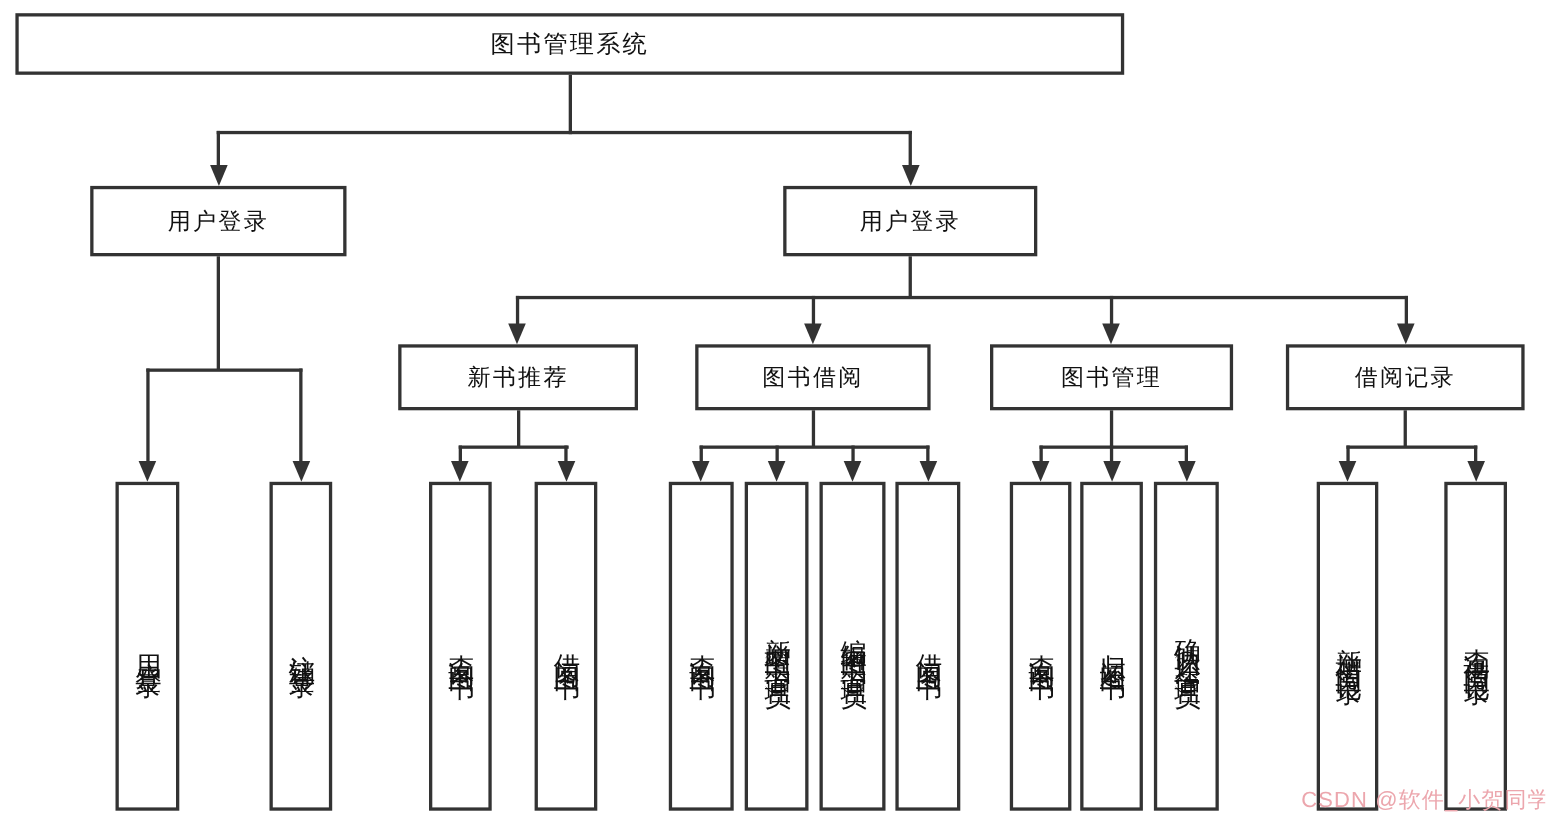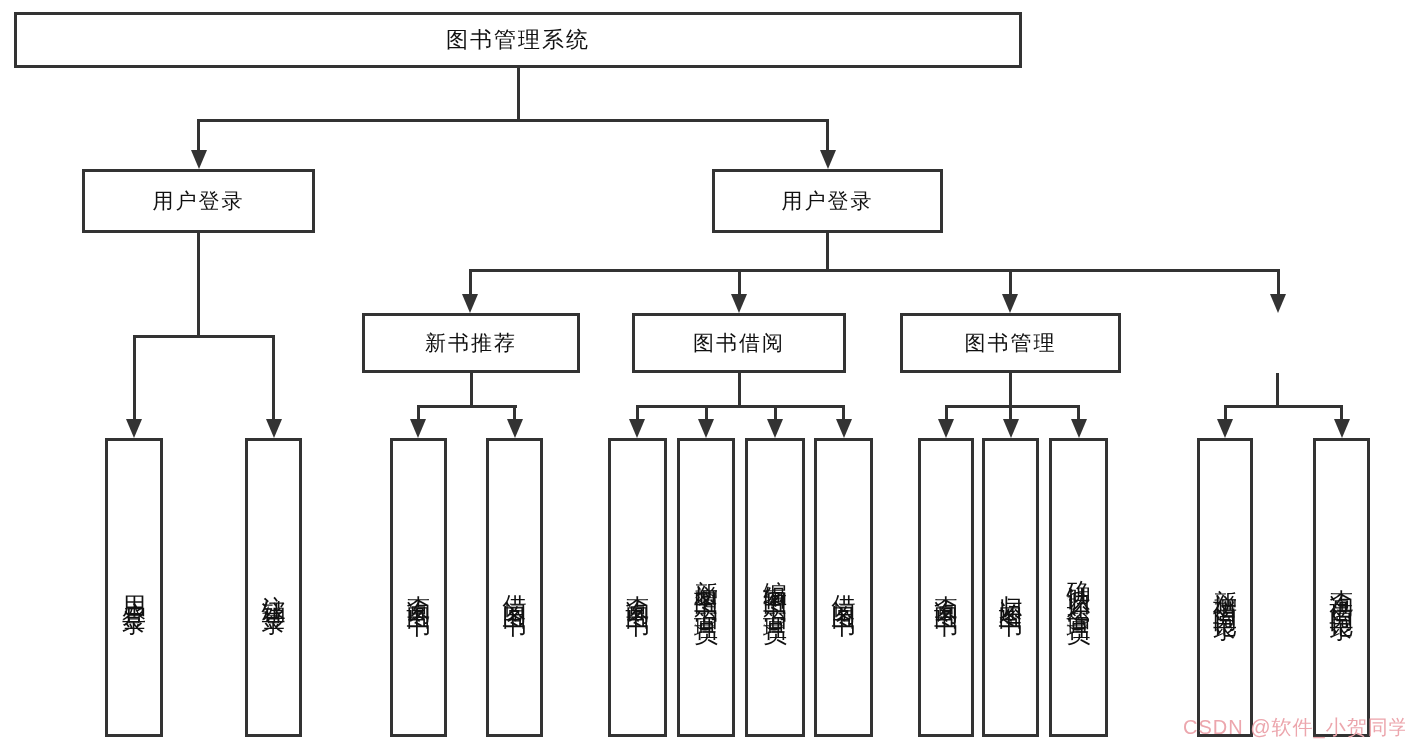--- a/index.html
+++ b/index.html
@@ -85,20 +85,23 @@
 
   <div class="bx l3-bx" style="left:362px;top:313px;width:218px;height:60px">
     <span>新书推荐</span>
   </div>
   <div class="bx l3-bx" style="left:632px;top:313px;width:214px;height:60px">
     <span>图书借阅</span>
   </div>
   <div class="bx l3-bx" style="left:900px;top:313px;width:221px;height:60px">
     <span>图书管理</span>
   </div>
+  <div class="bx l3-bx" style="left:1169px;top:313px;width:217px;height:60px">
+    <span>借阅记录</span>
+  </div>
 
   <div class="ln" style="left:469.5px;top:373px;width:3px;height:34px"></div>
   <div class="ln" style="left:416.5px;top:405px;width:100px;height:3px"></div>
   <div class="ln" style="left:416.5px;top:405px;width:3px;height:16px"></div>
   <div class="ln" style="left:513px;top:405px;width:3px;height:16px"></div>
   <div class="arw" style="left:410px;top:419px"></div>
   <div class="arw" style="left:506.5px;top:419px"></div>
 
   <div class="ln" style="left:737.5px;top:373px;width:3px;height:34px"></div>
   <div class="ln" style="left:635.5px;top:405px;width:209px;height:3px"></div>

